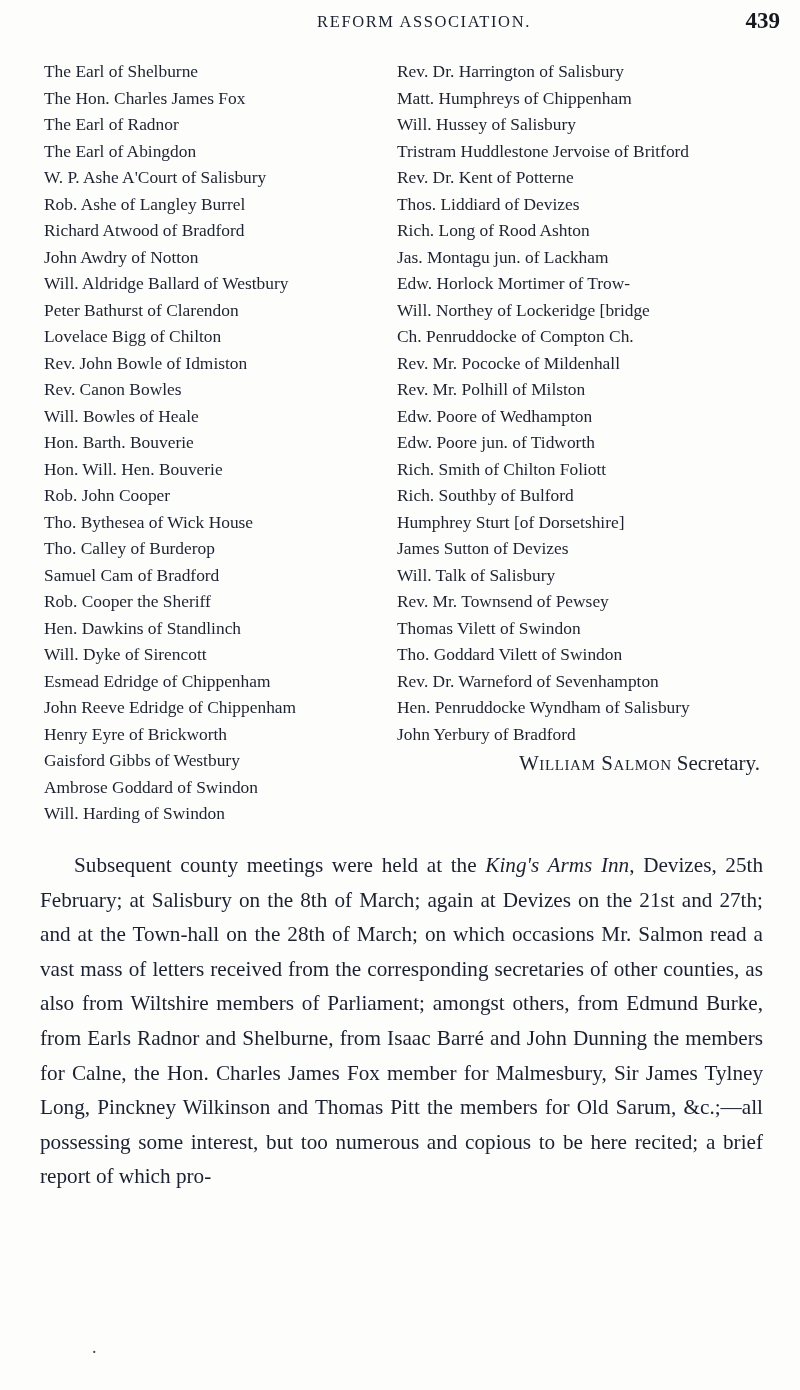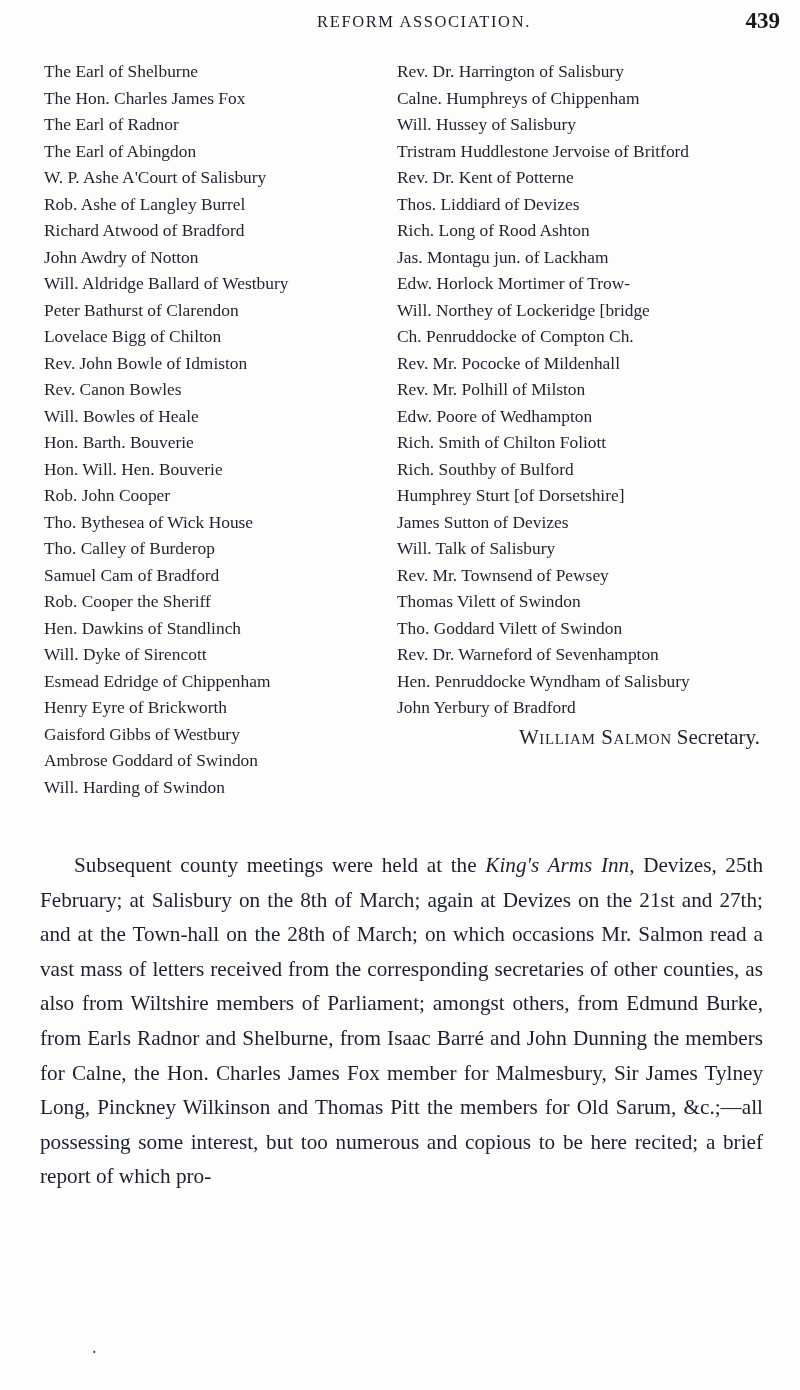--- a/index.html
+++ b/index.html
@@ -140,41 +140,43 @@
       <div class="name">Hon. Barth. Bouverie</div>
       <div class="name">Hon. Will. Hen. Bouverie</div>
       <div class="name">Rob. John Cooper</div>
       <div class="name">Tho. Bythesea of Wick House</div>
       <div class="name">Tho. Calley of Burderop</div>
       <div class="name">Samuel Cam of Bradford</div>
       <div class="name">Rob. Cooper the Sheriff</div>
       <div class="name">Hen. Dawkins of Standlinch</div>
       <div class="name">Will. Dyke of Sirencott</div>
       <div class="name">Esmead Edridge of Chippenham</div>
+      <div class="name">John Reeve Edridge of Chippenham</div>
       <div class="name">Henry Eyre of Brickworth</div>
       <div class="name">Gaisford Gibbs of Westbury</div>
       <div class="name">Ambrose Goddard of Swindon</div>
       <div class="name">Will. Harding of Swindon</div>
     </div>
 
     <div class="col col-right">
       <div class="name">Rev. Dr. Harrington of Salisbury</div>
-      <div class="name">Calne. Humphreys of Chippenham</div>
+      <div class="name">Matt. Humphreys of Chippenham</div>
       <div class="name">Will. Hussey of Salisbury</div>
       <div class="name name-wrap">Tristram Huddlestone Jervoise of Britford</div>
       <div class="name">Rev. Dr. Kent of Potterne</div>
       <div class="name">Thos. Liddiard of Devizes</div>
       <div class="name">Rich. Long of Rood Ashton</div>
       <div class="name">Jas. Montagu jun. of Lackham</div>
       <div class="name">Edw. Horlock Mortimer of Trow-</div>
       <div class="name">Will. Northey of Lockeridge [bridge</div>
       <div class="name">Ch. Penruddocke of Compton Ch.</div>
       <div class="name">Rev. Mr. Pococke of Mildenhall</div>
       <div class="name">Rev. Mr. Polhill of Milston</div>
       <div class="name">Edw. Poore of Wedhampton</div>
+      <div class="name">Edw. Poore jun. of Tidworth</div>
       <div class="name">Rich. Smith of Chilton Foliott</div>
       <div class="name">Rich. Southby of Bulford</div>
       <div class="name">Humphrey Sturt [of Dorsetshire]</div>
       <div class="name">James Sutton of Devizes</div>
       <div class="name">Will. Talk of Salisbury</div>
       <div class="name">Rev. Mr. Townsend of Pewsey</div>
       <div class="name">Thomas Vilett of Swindon</div>
       <div class="name">Tho. Goddard Vilett of Swindon</div>
       <div class="name">Rev. Dr. Warneford of Sevenhampton</div>
       <div class="name name-wrap">Hen. Penruddocke Wyndham of Salisbury</div>

